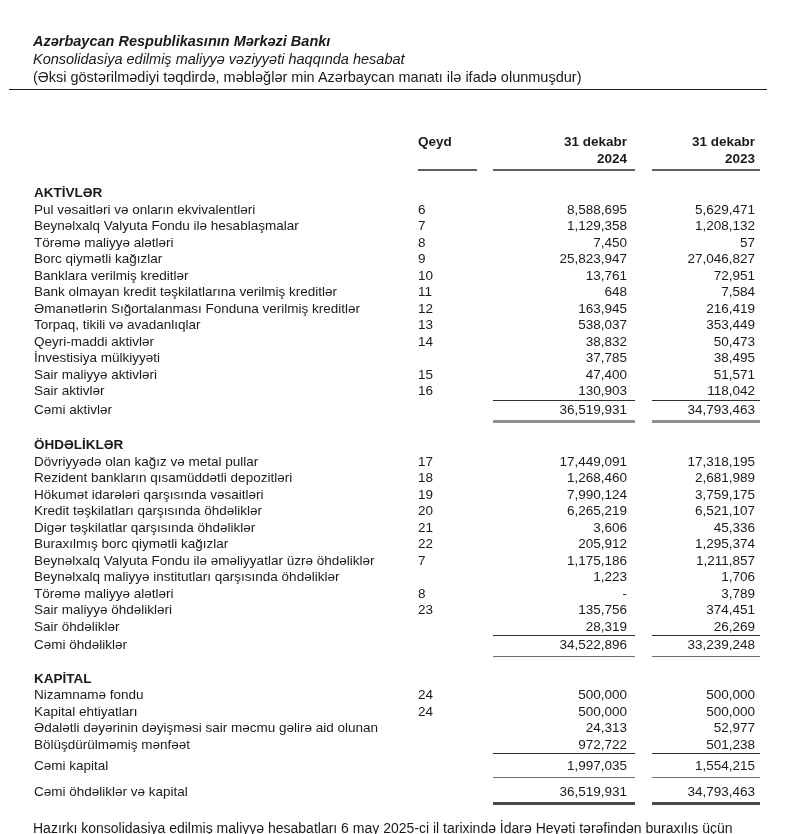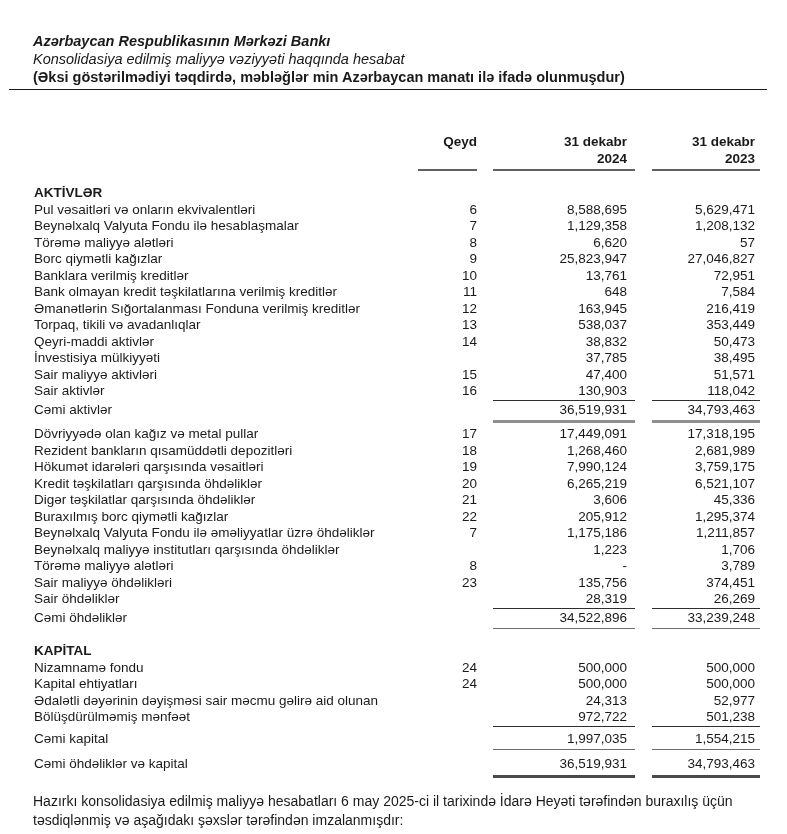--- a/index.html
+++ b/index.html
@@ -3,28 +3,28 @@
 <meta charset="utf-8">
 <style>
   html,body{margin:0;padding:0;background:#ffffff;}
   body{font-family:"Liberation Sans",sans-serif;color:#1a1a1a;}
   .page{width:787px;height:834px;background:#fff;overflow:hidden;}
 
   
   .doc-header{padding-top:32px;margin-left:33px;font-size:14.5px;line-height:18px;}
   .t1{font-weight:bold;font-style:italic;}
   .t2{font-style:italic;}
-  .t3{font-style:normal;font-weight:bold;}
+  .t3{font-style:normal;}
   .hrule{margin:3px 0 0 9px;width:758px;height:0;border-top:1.5px solid #1a1a1a;}
 
   
   .fin-table{margin:44px 0 0 34px;font-size:13.5px;line-height:16.5px;}
   .row{display:grid;grid-template-columns:384px 59px 16px 142px 17px 108px;white-space:nowrap;}
   .c-label{grid-column:1;overflow:hidden;}
-  .c-note{grid-column:2;text-align:right;}
+  .c-note{grid-column:2;text-align:left;}
   .c-v24{grid-column:4;text-align:right;padding-right:8px;}
   .c-v23{grid-column:6;text-align:right;padding-right:5px;}
 
   .thead{font-weight:bold;}
   .thead .th{border-bottom:2px solid #606060;padding-bottom:2px;}
 
   .row[data-type="section"]{font-weight:bold;margin-top:14px;}
   .row[data-type="item_u"] .c-v24,
   .row[data-type="item_u"] .c-v23{border-bottom:1px solid #2e2e2e;}
 
@@ -89,21 +89,21 @@
         <div class="row" data-type="item">
           <div class="c-label">Beynəlxalq Valyuta Fondu ilə hesablaşmalar</div>
           <div class="c-note">7</div>
           <div class="c-v24">1,129,358</div>
           <div class="c-v23">1,208,132</div>
         </div>
 
         <div class="row" data-type="item">
           <div class="c-label">Törəmə maliyyə alətləri</div>
           <div class="c-note">8</div>
-          <div class="c-v24">6,620</div>
+          <div class="c-v24">7,450</div>
           <div class="c-v23">57</div>
         </div>
 
         <div class="row" data-type="item">
           <div class="c-label">Borc qiymətli kağızlar</div>
           <div class="c-note">9</div>
           <div class="c-v24">25,823,947</div>
           <div class="c-v23">27,046,827</div>
         </div>
 
@@ -163,20 +163,26 @@
           <div class="c-v23">118,042</div>
         </div>
 
         <div class="row" data-type="total_a">
           <div class="c-label">Cəmi aktivlər</div>
           <div class="c-note"></div>
           <div class="c-v24">36,519,931</div>
           <div class="c-v23">34,793,463</div>
         </div>
 
+        <div class="row" data-type="section">
+          <div class="c-label">ÖHDƏLİKLƏR</div>
+          <div class="c-note"></div>
+          <div class="c-v24"></div>
+          <div class="c-v23"></div>
+        </div>
 
         <div class="row" data-type="item">
           <div class="c-label">Dövriyyədə olan kağız və metal pullar</div>
           <div class="c-note">17</div>
           <div class="c-v24">17,449,091</div>
           <div class="c-v23">17,318,195</div>
         </div>
 
         <div class="row" data-type="item">
           <div class="c-label">Rezident bankların qısamüddətli depozitləri</div>

